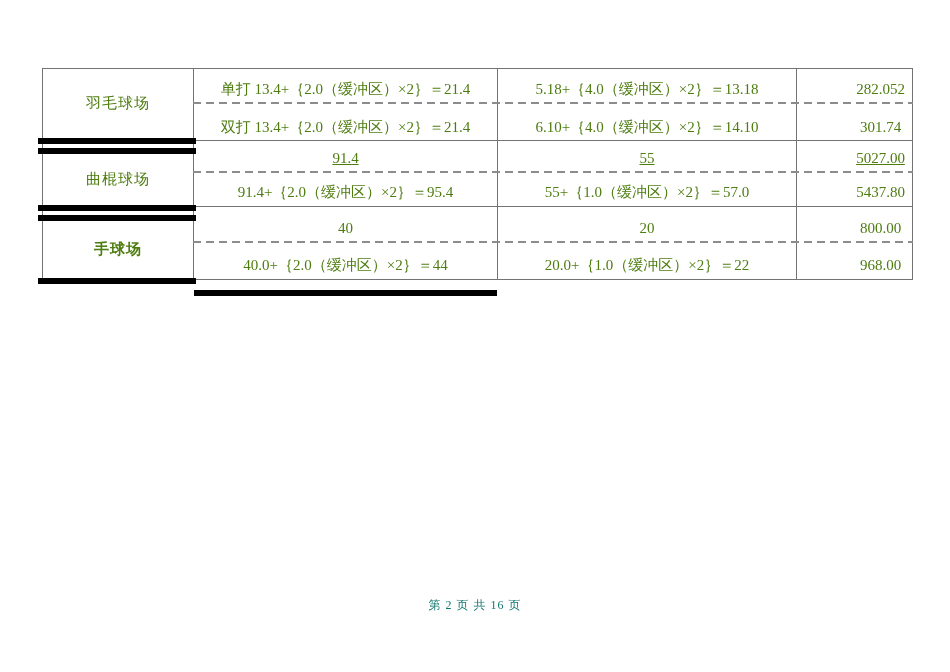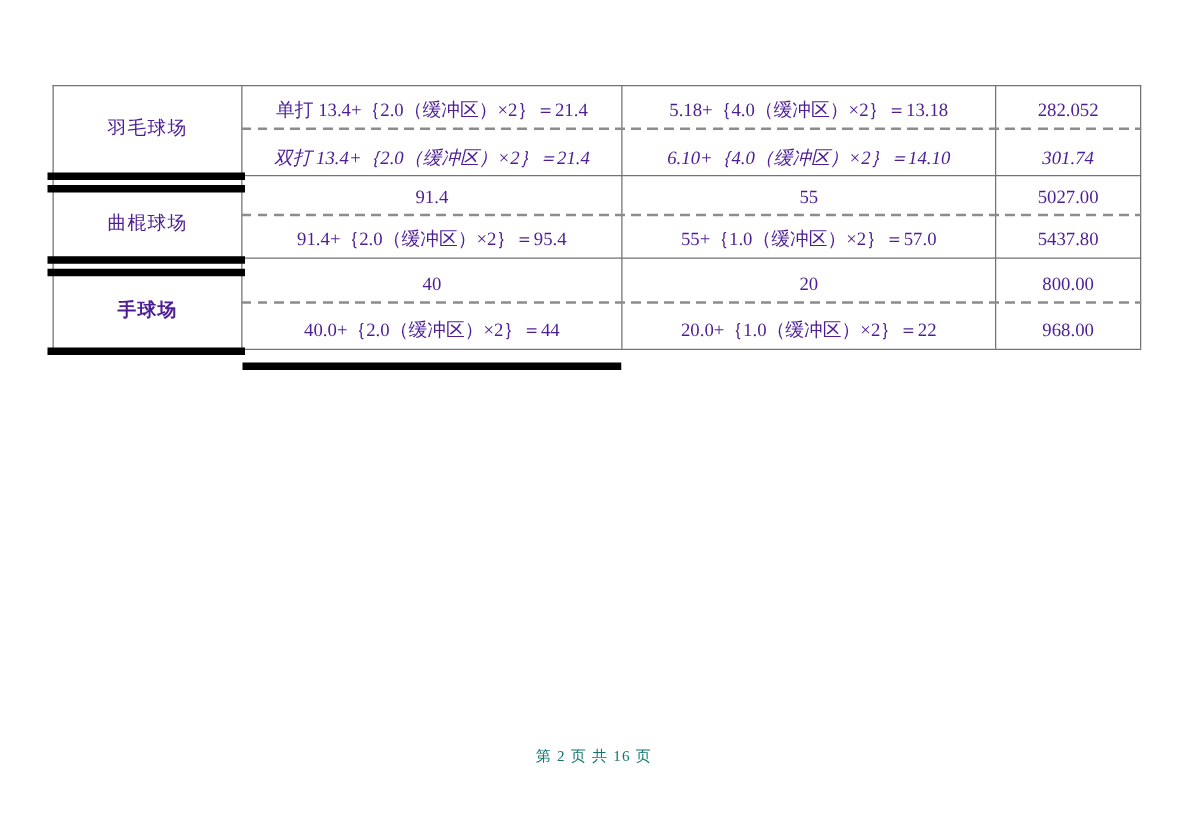--- a/index.html
+++ b/index.html
@@ -42,33 +42,33 @@
   .bar.a1 { top: 70px; }
   .bar.a2 { top: 80px; }
   .bar.b1 { top: 137px; }
   .bar.b2 { top: 147px; }
   .bar.c1 { top: 210px; }
   .bar.c2 { top: 222px; }
 
   .cell {
     position: absolute; display: flex; justify-content: center; align-items: flex-end;
     padding-bottom: 4px; box-sizing: border-box;
-    font-size: 15px; color: #4c1d95; white-space: nowrap; line-height: 1.15;
+    font-size: 15px; color: #4d7c0f; white-space: nowrap; line-height: 1.15;
   }
   .lab { left: 1px; width: 150px; align-items: center; padding-bottom: 0; letter-spacing: 1px; }
   .lab.g0 { top: 1px;   height: 69px; }
   .lab.g1 { top: 86px;  height: 51px; }
   .lab.g2 { top: 153px; height: 57px; font-weight: bold; }
 
   .c2 { left: 152px; width: 303px; }
   .c3 { left: 456px; width: 298px; }
-  .c4 { left: 755px; width: 115px; }
+  .c4 { left: 781px; width: 115px; }
   .r0 { top: 0;     height: 34px; }
-  .r1 { top: 36px;  height: 36px; font-style: italic; }
-  .r2 { top: 73px;  height: 30px; }
+  .r1 { top: 36px;  height: 36px; }
+  .r2 { top: 73px;  height: 30px; text-decoration: underline; }
   .r3 { top: 105px; height: 32px; }
   .r4 { top: 139px; height: 34px; }
   .r5 { top: 175px; height: 35px; }
 
   .footer {
     position: absolute; top: 597px; left: 0; width: 950px;
     text-align: center; font-size: 12px; color: #0f766e; letter-spacing: 1px;
   }
 </style>
 </head>

